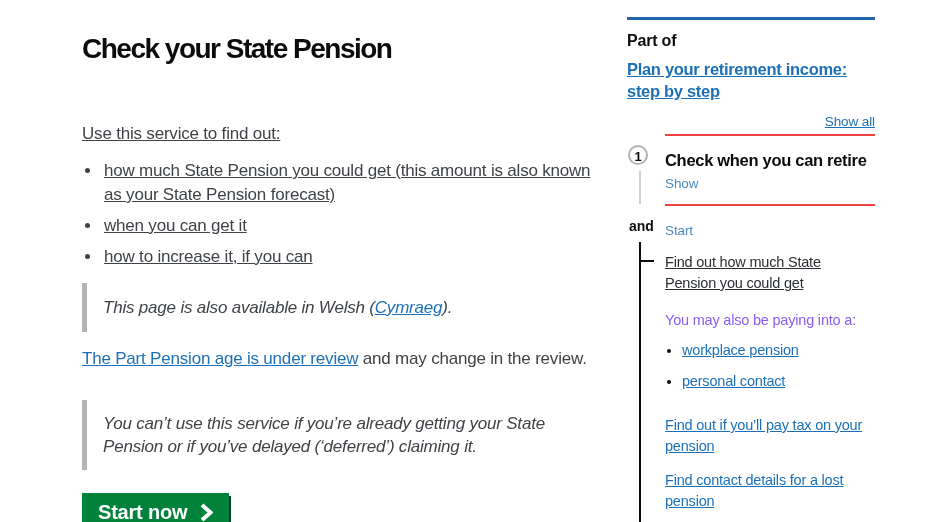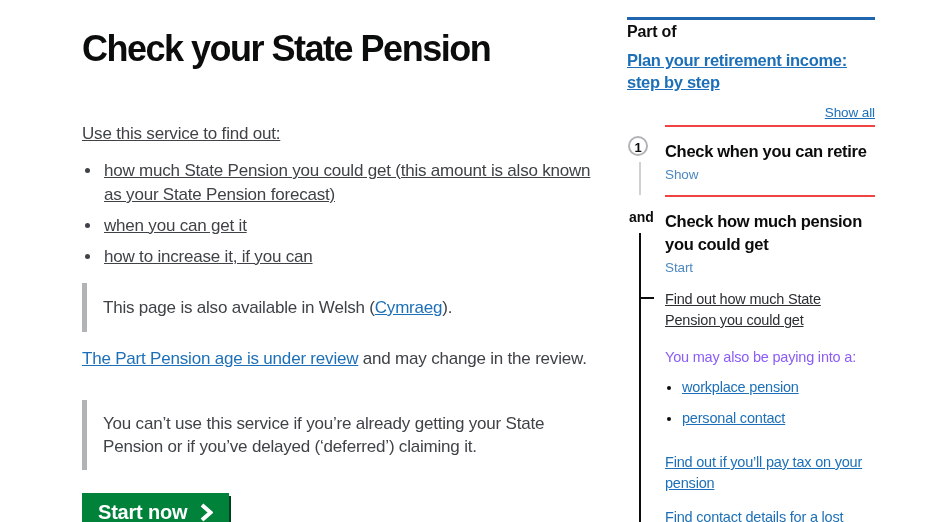--- a/index.html
+++ b/index.html
@@ -11,21 +11,21 @@
     -webkit-font-smoothing:antialiased;
   }
   a { cursor:pointer; }
 
   
   .main {
     position:absolute; left:82px; top:0; width:516px;
   }
   .page-title {
     padding-top:26px;
-    font-size:36px; line-height:46px; font-weight:bold;
+    font-size:28px; line-height:46px; font-weight:bold;
     letter-spacing:-1.5px; color:#0b0c0c;
   }
   .intro {
     padding-top:50px;
     font-size:17px; line-height:24px; letter-spacing:-0.2px;
     color:#3f4347;
     text-decoration:underline;
   }
   ul.main-bullets {
     margin-top:13px; padding-left:20px;
@@ -33,20 +33,21 @@
     color:#3f4347;
     text-decoration:underline;
   }
   ul.main-bullets li { margin-bottom:7px; padding-left:2px; }
   .inset {
     margin-top:14px;
     border-left:5px solid #b1b4b6;
     padding:13px 0 13px 16px;
     font-size:17px; line-height:23px; letter-spacing:-0.2px;
     color:#3f4347;
+    font-style:italic;
   }
   .inset.warning { margin-top:29px; padding:12px 0 12px 16px; }
   .review-para {
     margin-top:15px;
     font-size:17px; line-height:24px; letter-spacing:-0.2px;
     color:#3f4347;
   }
   .link-blue { color:#1d70b8; text-decoration:underline; }
   .start-button {
     display:inline-flex; align-items:center;
@@ -58,21 +59,21 @@
     border:none; text-decoration:none;
   }
   .start-button svg { margin-left:13px; display:block; }
 
   
   .sidebar {
     position:absolute; left:627px; top:17px; width:248px;
     border-top:3px solid #2065ad;
   }
   .part-of {
-    padding-top:3px;
+    padding-top:12px;
     font-size:16px; font-weight:bold; letter-spacing:-0.2px; color:#0b0c0c;
   }
   .collection-link {
     display:block; margin-top:8px;
     font-size:16.5px; font-weight:bold; line-height:22px; letter-spacing:-0.3px;
     color:#1d70b8; text-decoration:underline;
   }
   .show-all-row { text-align:right; margin-top:10px; }
   .show-all {
     font-size:13.5px; color:#1d70b8; text-decoration:underline; letter-spacing:-0.1px;
@@ -179,21 +180,20 @@
         <a class="step-toggle">Show</a>
       </div>
     </div>
 
     <div class="step-row step2">
       <div class="step-left">
         <div class="and-label">and</div>
         <div class="connector-black"></div>
       </div>
       <div class="step-content">
-        <div class="step-title">Check how much pension you could get</div>
         <a class="step-toggle">Start</a>
 
         <div class="step-panel">
           <div class="current-link-wrap">
             <div class="current-tick"></div>
             <a class="current-link">Find out how much State Pension you could get</a>
           </div>
 
           <div class="panel-intro">You may also be paying into a:</div>
 

